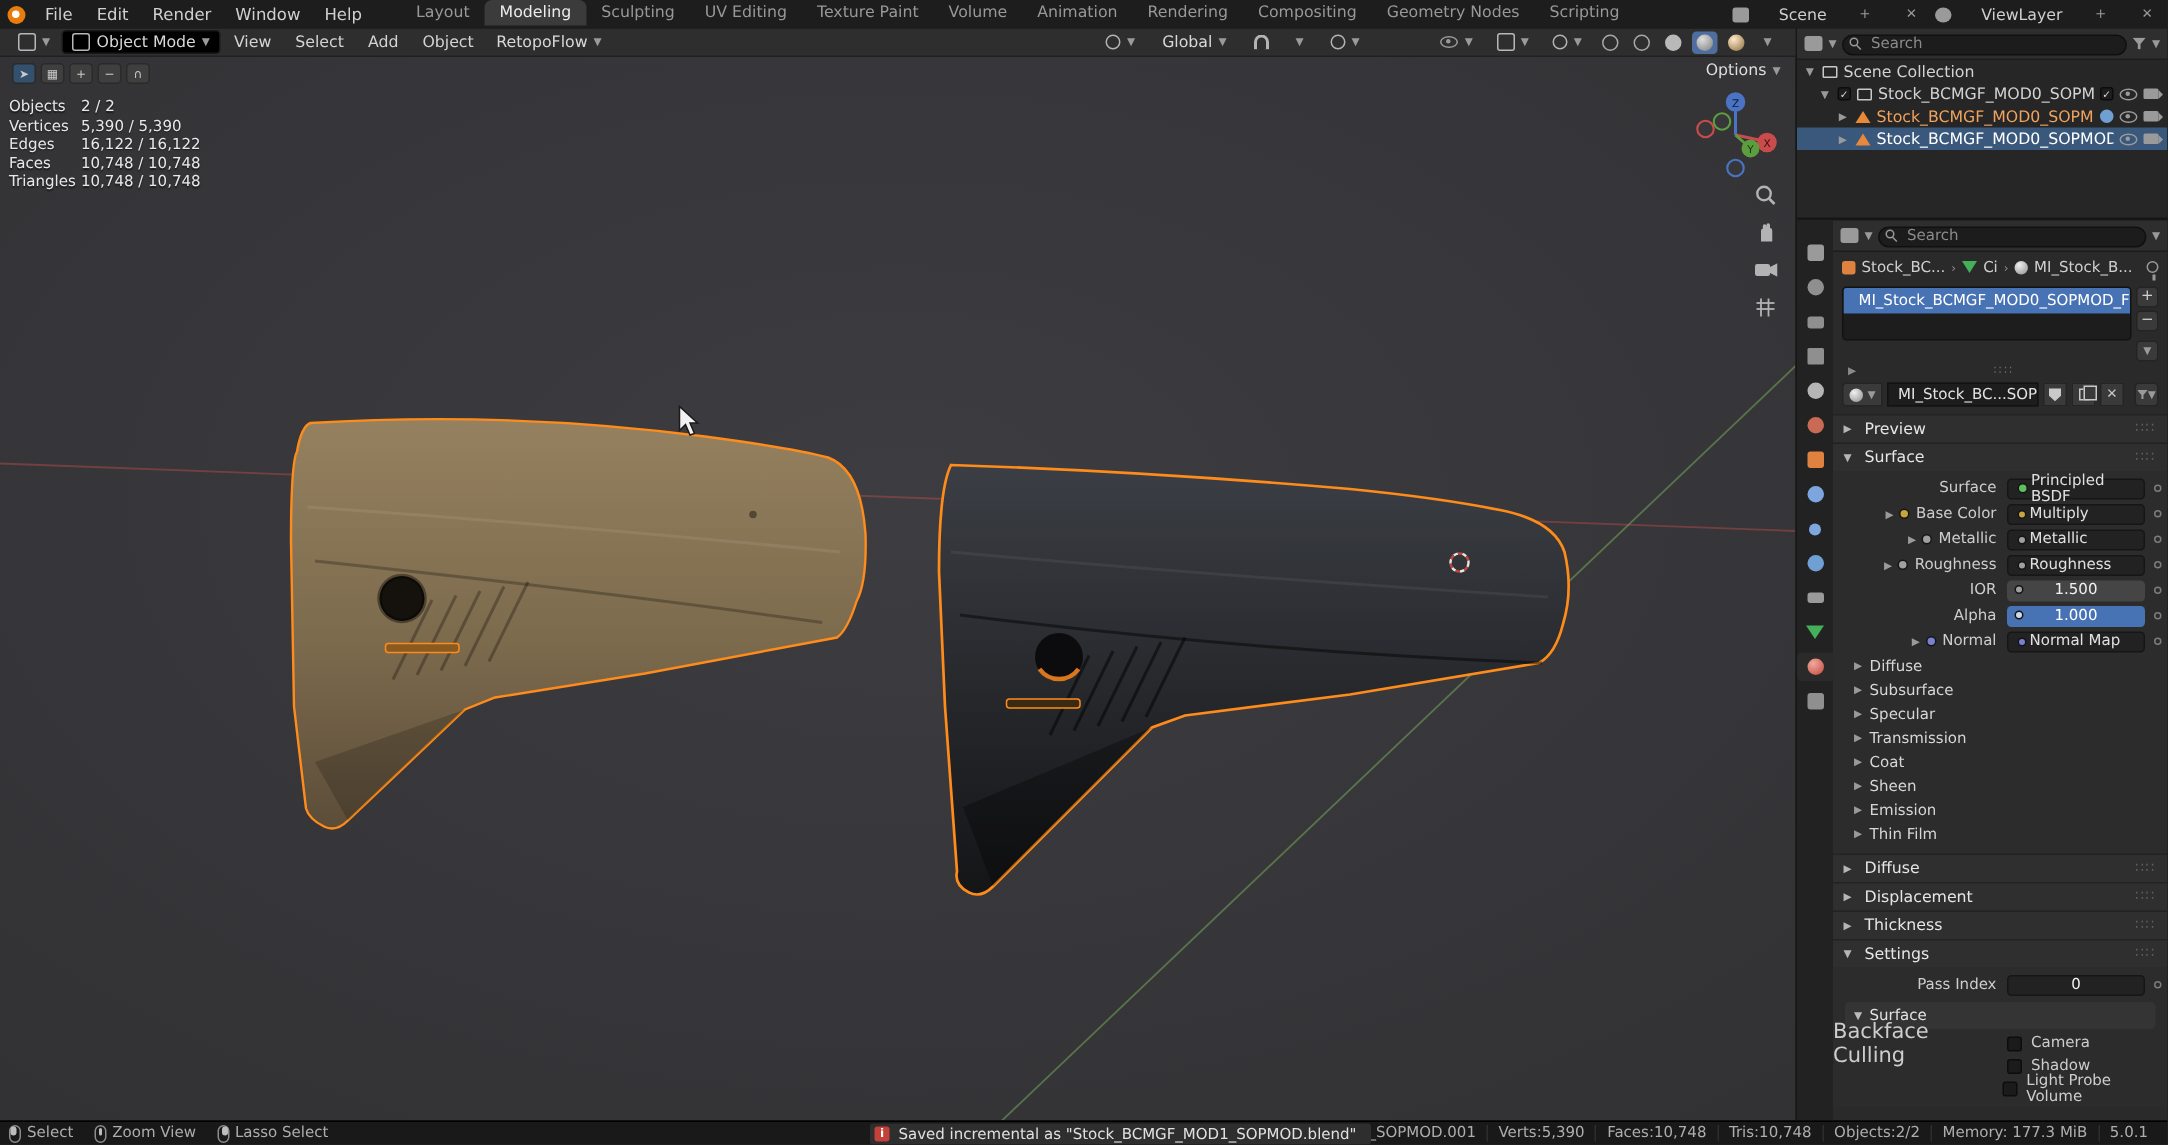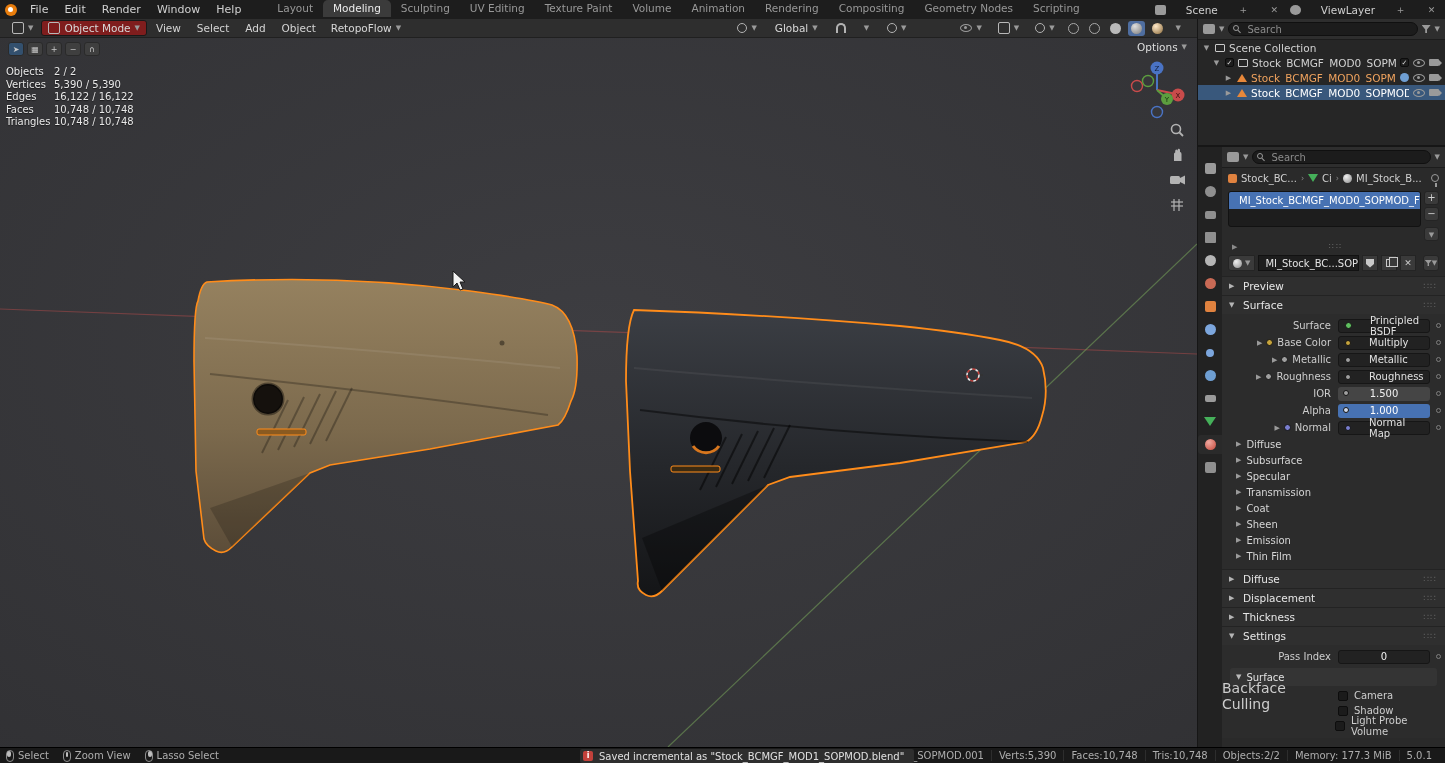--- a/index.html
+++ b/index.html
@@ -19,21 +19,21 @@
   .topbar-right{margin-left:auto;display:flex;align-items:center;gap:10px;padding-right:8px}
   .tb-group{display:flex;align-items:center;gap:20px;color:#cfcfcf;font-size:10.5px}
   .mini-ico{width:11px;height:10px;background:#9a9a9a;border-radius:2px;display:inline-block}
   .mini-ico.round{border-radius:50%}
   .mini-btn{width:11px;height:11px;display:flex;align-items:center;justify-content:center;color:#9a9a9a;font-size:9px}
 
   
   .vp-header{position:absolute;top:19px;left:0;width:1197px;height:19px;background:#2e2e2e;
     display:flex;align-items:center;border-bottom:1px solid #202020;z-index:20;padding:0 6px;gap:2px}
   .hdr-btn{display:flex;align-items:center;gap:4px;padding:1px 6px;border-radius:3px;color:#d8d8d8;font-size:10.5px}
-  .hdr-btn.dark{background:#7f1d1d;border:1px solid #191919}
+  .hdr-btn.dark{background:#000000;border:1px solid #191919}
   .caret{font-size:7px;color:#9a9a9a}
   .hdr-menu{padding:1px 7px;color:#d4d4d4;font-size:10.5px;border-radius:3px}
   .hdr-ico{width:12px;height:12px;background:#9d9d9d;border-radius:2px}
   .hdr-ico.cube{background:transparent;border:1.5px solid #b8b8b8}
   .sphere{width:11px;height:11px;border-radius:50%}
   .sphere.wire{border:1.3px solid #a8a8a8;background:transparent}
   .sphere.solid{background:#b9b9b9}
   .sphere.mat{background:radial-gradient(circle at 35% 30%,#dedede,#7c7c7c)}
   .sphere.rend{background:radial-gradient(circle at 35% 30%,#ffe9c9,#8a6a3a)}
   .shade-btn{padding:2px 3px;border-radius:3px;display:flex;align-items:center}
@@ -111,21 +111,21 @@
   .pscroll{flex:1;overflow:hidden}
   .panel-head{height:19px;display:flex;align-items:center;gap:4px;padding:0 8px 0 7px;background:#2f2f2f;border-top:1px solid #232323;font-size:10.5px;color:#e6e6e6}
   .panel-head .arrow{font-size:7px;color:#b5b5b5;width:10px}
   .panel-head .grip{margin-left:auto;color:#616161;font-size:9px;letter-spacing:1px}
   .panel-body{background:#2c2c2c;padding:3px 0 5px}
   .prow{display:flex;align-items:center;height:17px;padding-right:4px}
   .plabel{width:116px;display:flex;justify-content:flex-end;align-items:center;gap:4px;color:#cdcdcd;font-size:10px;padding-right:7px}
   .plabel .exp{font-size:7px;color:#9a9a9a}
   .sock{width:7px;height:7px;border-radius:50%;border:1px solid #141414;flex:none}
   .pwidget{flex:1;height:14px;border-radius:3px;display:flex;align-items:center;font-size:10px;min-width:0}
-  .pwidget.menu{background:#222;border:1px solid #161616;padding:0 6px;gap:18px;color:#e0e0e0}
+  .pwidget.menu{background:#222;border:1px solid #161616;padding:0 6px;gap:2px;color:#e0e0e0}
   .pwidget.value{background:#454545;justify-content:center;color:#f0f0f0;position:relative}
   .pwidget.value .sock{position:absolute;left:5px;top:3px}
   .pwidget.blue{background:#4772b3;color:#fff}
   .decor{width:5px;height:5px;border-radius:50%;border:1.2px solid #7d7d7d;margin-left:6px;flex:none}
   .subrow{display:flex;align-items:center;height:16px;padding-left:14px;gap:5px;color:#d6d6d6;font-size:10px}
   .subrow .exp{font-size:7px;color:#9a9a9a}
   .chkrow{display:flex;align-items:center;height:15px}
   .chkrow .plabel{font-size:14px}
   .chk{width:10px;height:10px;background:#1b1b1b;border:1px solid #0d0d0d;border-radius:2px;margin-right:6px;flex:none}
   .chklbl{color:#cdcdcd;font-size:10px}

